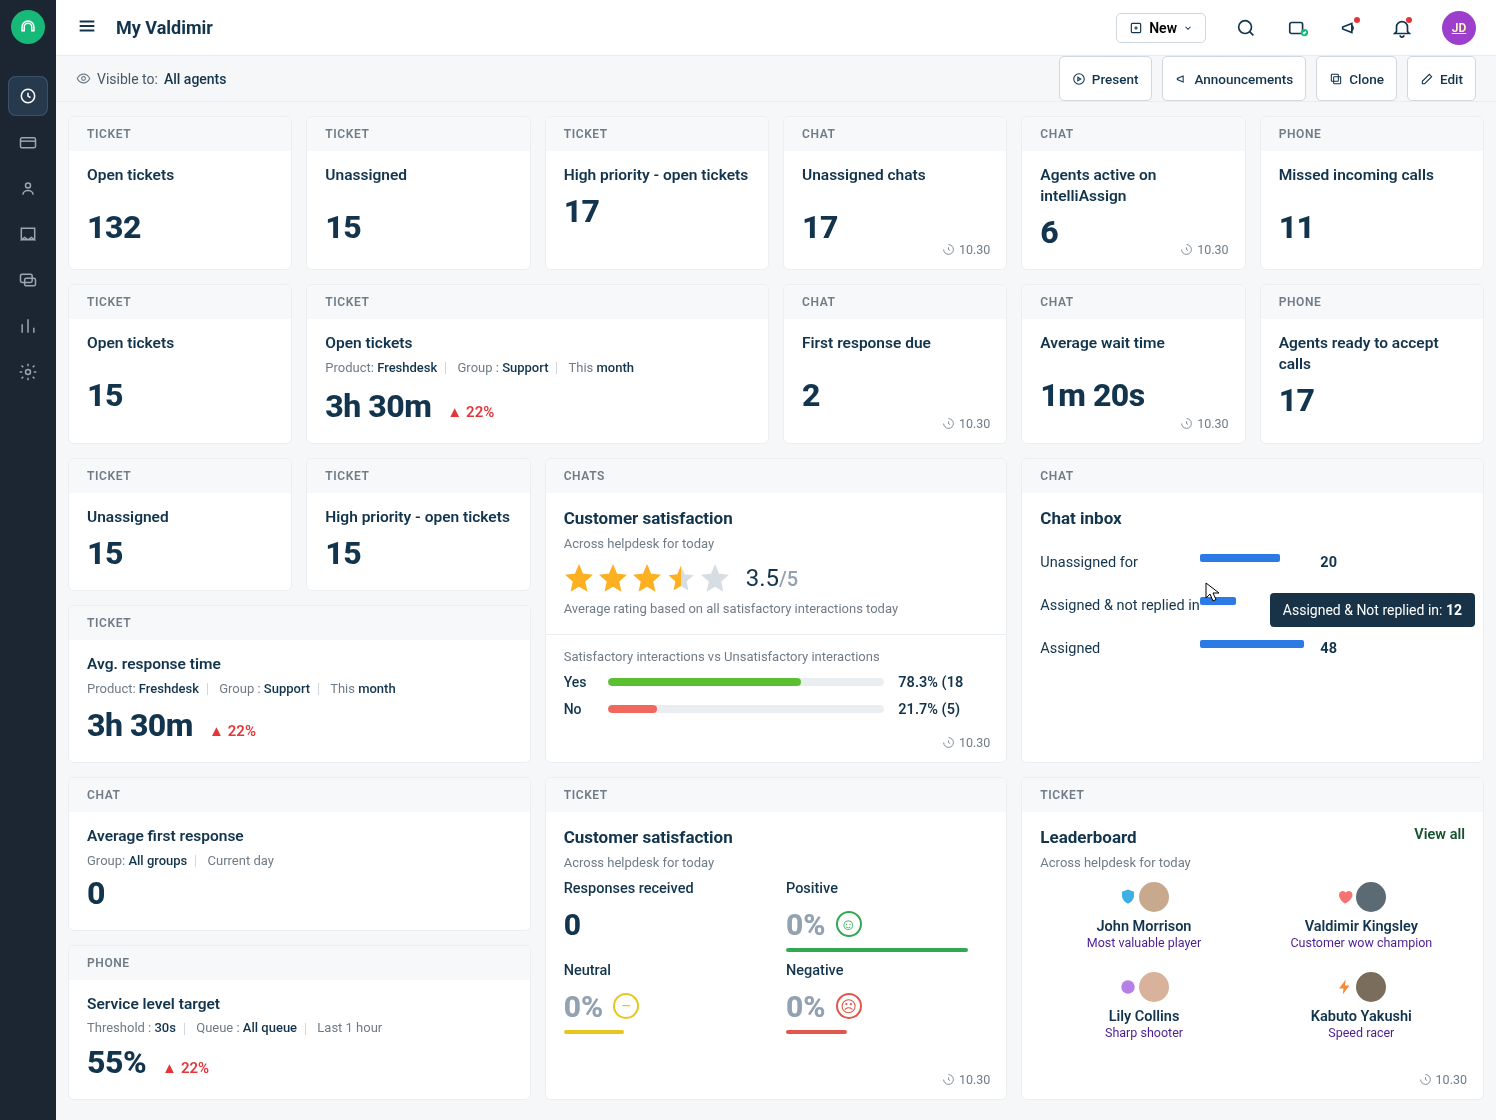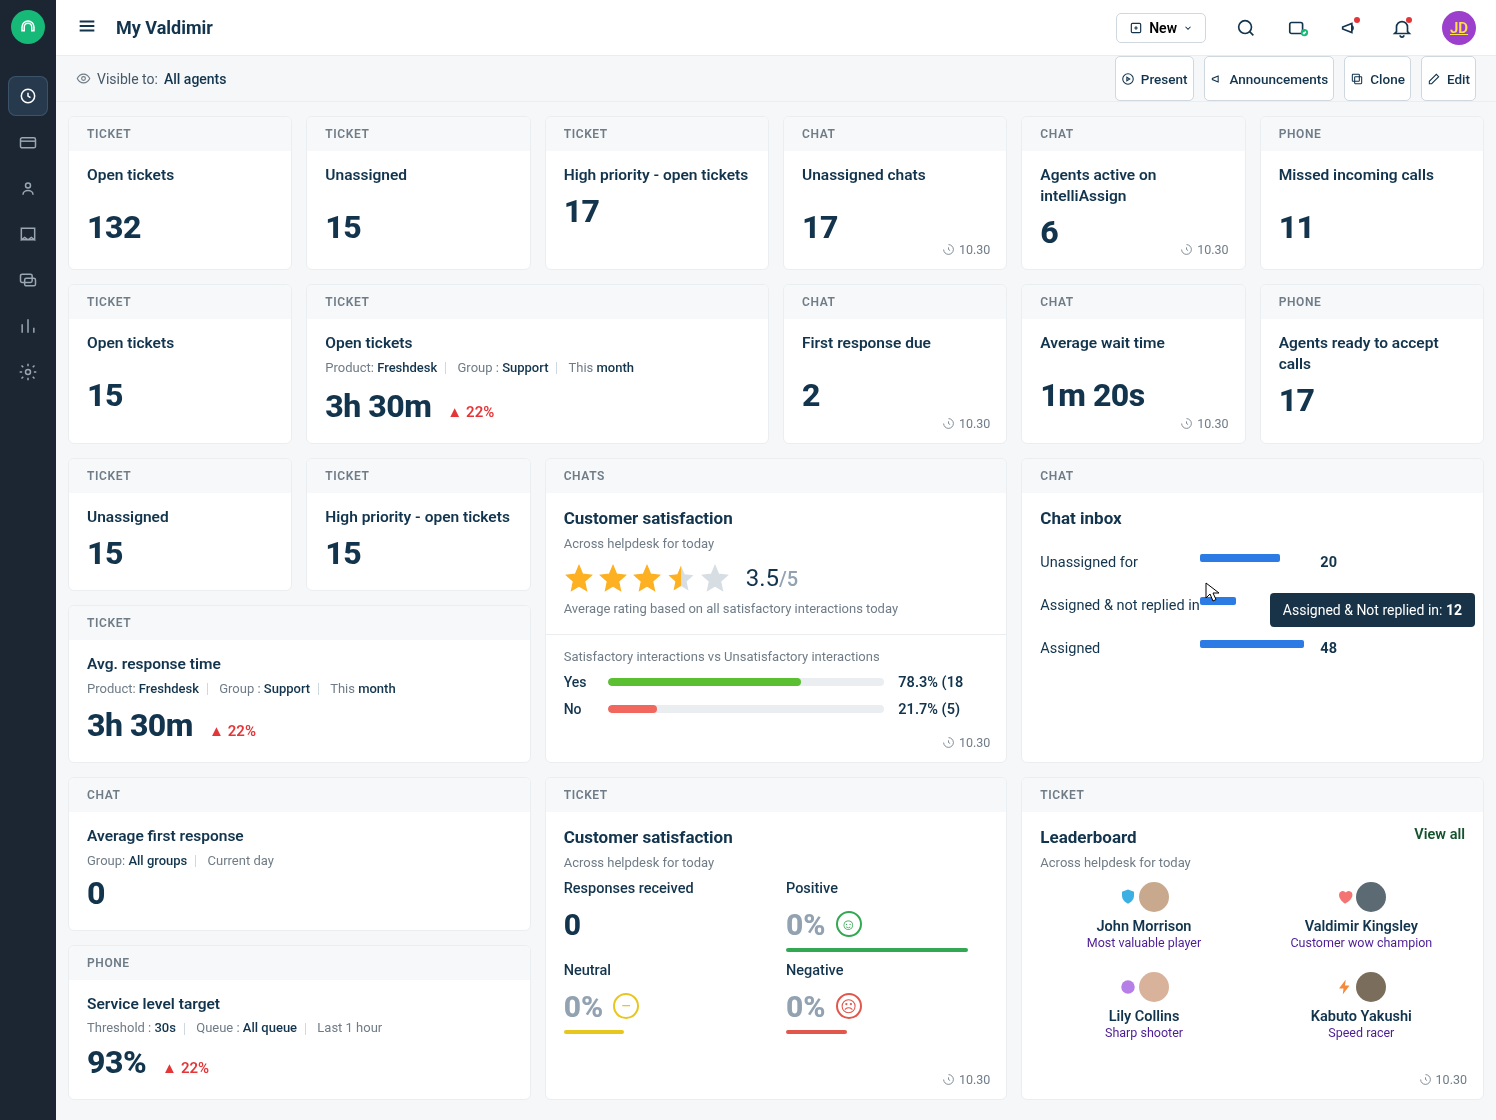--- a/index.html
+++ b/index.html
@@ -17,26 +17,26 @@
   .topbar { height:56px; background:#fff; border-bottom:1px solid #ebeef0; display:flex; align-items:center; padding:0 20px; justify-content:space-between; }
   .topbar-left { display:flex; align-items:center; gap:18px; }
   .hamburger { cursor:pointer; }
   .hamburger svg { width:22px; height:22px; stroke:#12344d; stroke-width:2.2; }
   .page-title { font-size:18px; font-weight:700; }
   .topbar-right { display:flex; align-items:center; gap:28px; }
   .new-btn { border:1px solid #cfd7df; border-radius:5px; padding:6px 12px; font-size:14px; font-weight:600; display:flex; align-items:center; gap:6px; cursor:pointer; background:#fff; }
   .topicon { width:24px; height:24px; cursor:pointer; position:relative; display:flex; align-items:center; justify-content:center; }
   .topicon svg { width:22px; height:22px; stroke:#12344d; fill:none; stroke-width:1.8; }
   .reddot::after { content:''; position:absolute; top:1px; right:2px; width:6px; height:6px; background:#e43538; border-radius:50%; }
-  .avatar { width:34px; height:34px; border-radius:50%; background:#9b3fcc; color:#fde047; display:flex; align-items:center; justify-content:center; font-size:15px; font-weight:600; cursor:pointer;text-decoration:underline; }
+  .avatar { width:34px; height:34px; border-radius:50%; background:#9b3fcc; color:#fef9c3; display:flex; align-items:center; justify-content:center; font-size:12px; font-weight:600; cursor:pointer;text-decoration:underline; }
   .subbar { height:46px; padding:0 20px; display:flex; justify-content:space-between; border-bottom:1px solid #ebeef0; }
   .visible-to { font-size:14px; color:#475867; display:flex; align-items:center; gap:6px; }
   .visible-to .val { color:#12344d; font-weight:500; }
   .subbar-actions { display:flex; gap:10px; }
-  .action-btn { border:1px solid #cfd7df; background:#fff; border-radius:5px; padding:7px 5px; font-size:13.5px; font-weight:500; display:flex; align-items:center; gap:6px; cursor:pointer; color:#12344d; }
+  .action-btn { border:1px solid #cfd7df; background:#fff; border-radius:5px; padding:7px 12px; font-size:13.5px; font-weight:500; display:flex; align-items:center; gap:6px; cursor:pointer; color:#12344d; }
   .action-btn svg { width:14px; height:14px; stroke:#12344d; fill:none; stroke-width:1.8; }
   .dash { flex:1; overflow-y:auto; padding:14px 12px; }
   .grid { display:grid; grid-template-columns: repeat(6, 1fr); gap:14px; }
   .card { background:#fff; border:1px solid #ebeef0; border-radius:6px; overflow:hidden; display:flex; flex-direction:column; }
   .card-head { background:#f6f8fa; padding:10px 18px; font-size:12px; font-weight:600; letter-spacing:0.6px; color:#6f7c87; }
   .card-body { padding:14px 18px 18px; flex:1; position:relative; }
   .card-title { font-size:15.5px; font-weight:600; line-height:1.35; margin-bottom:6px; }
   .card-sub { font-size:13px; color:#6f7c87; margin-bottom:8px; }
   .big { font-size:32px; font-weight:800; letter-spacing:-0.5px; }
   .timestamp { position:absolute; bottom:12px; right:16px; font-size:12.5px; color:#6f7c87; display:flex; align-items:center; gap:4px; }
@@ -585,21 +585,21 @@
 
         <div class="card span2">
           <div class="card-head">PHONE</div>
           <div class="card-body">
             <div class="card-title">Service level target</div>
             <div class="filters">
               <span>Threshold :</span> <span class="dark">30s</span><span class="divider"></span>
               <span>Queue :</span> <span class="dark">All queue</span><span class="divider"></span>
               <span>Last 1 hour</span>
             </div>
-            <div style="margin-top:8px"><span class="big">93%</span>
+            <div style="margin-top:8px"><span class="big">55%</span>
               <span class="trend">▲ <span>22%</span></span>
             </div>
           </div>
         </div>
 
       </div>
     </div>
   </div>
 </div>
 

